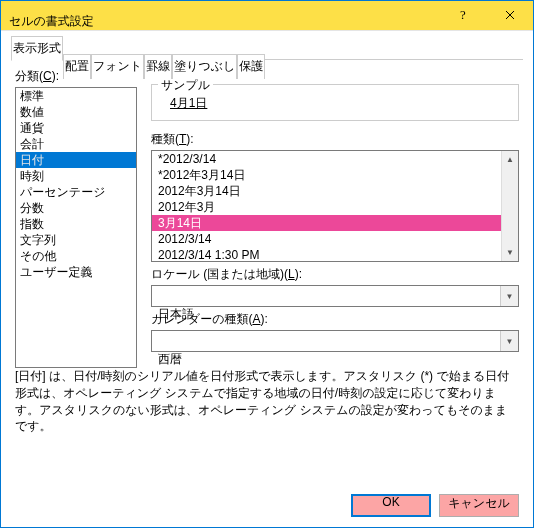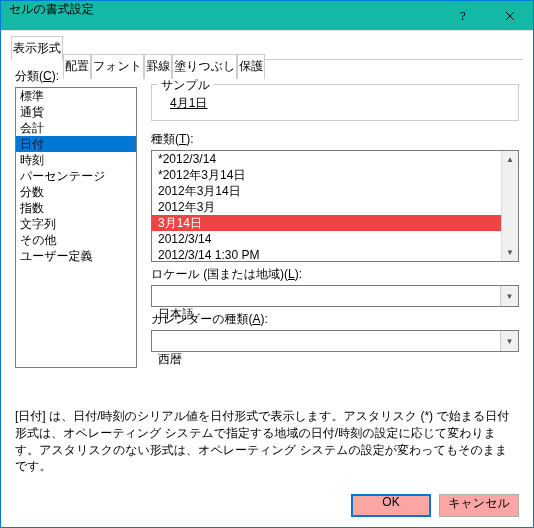--- a/index.html
+++ b/index.html
@@ -14,22 +14,22 @@
     width: 534px;
     height: 528px;
     border: 1px solid #0078d4;
     display: flex;
     flex-direction: column;
     background: #fff;
   }
   .titlebar {
     height: 30px;
     display: flex;
-    align-items: flex-start;
-    background: #14b8a6;
+    align-items: flex-end;
+    background: #fde047;
     border-bottom: 1px solid #e5e5e5;
   }
   .titlebar-title {
     padding-left: 8px;
     flex: 1;
   }
   .titlebar-btn {
     width: 46px;
     height: 30px;
     display: flex;
@@ -68,21 +68,20 @@
     background: #fff;
     border-bottom: 1px solid #fff;
     top: 1px;
     z-index: 2;
   }
   .body {
     flex: 1;
     padding: 8px 14px 10px 14px;
     display: flex;
     flex-direction: column;
-    gap: 40px;
   }
   .main-row {
     display: flex;
     gap: 14px;
     height: 300px;
   }
   .left-col { width: 122px; display: flex; flex-direction: column; }
   .right-col { flex: 1; display: flex; flex-direction: column; }
   .label { margin-bottom: 2px; }
   .listbox {
@@ -91,21 +90,21 @@
     overflow: hidden;
     background: #fff;
   }
   .listbox-item {
     padding: 0 4px;
     line-height: 16px;
     white-space: nowrap;
   }
   .listbox-item.selected {
     background: #0078d4;
-    color: #0f172a;
+    color: #e5e5e5;
   }
   .group {
     border: 1px solid #ccc;
     padding: 6px 10px 8px 10px;
     margin-bottom: 6px;
     position: relative;
   }
   .group-legend {
     position: absolute;
     top: -8px;
@@ -124,21 +123,21 @@
   }
   .type-list {
     flex: 1;
     overflow: hidden;
   }
   .type-item {
     padding: 0 6px;
     line-height: 16px;
   }
   .type-item.selected {
-    background: #ef4444;
+    background: #ec4899;
     color: #fff;
   }
   .vscroll {
     width: 17px;
     background: #f0f0f0;
     display: flex;
     flex-direction: column;
     justify-content: space-between;
     border-left: 1px solid #ddd;
   }
@@ -225,20 +224,21 @@
     </div>
 
   <div class="body">
     <div class="main-row">
       <div class="left-col">
         <div class="label">
           <span>分類(</span><span class="underline-accel">C</span><span>):</span>
         </div>
         <div class="listbox" id="category-listbox">
             <div class="listbox-item">標準</div>
+            <div class="listbox-item">数値</div>
             <div class="listbox-item">通貨</div>
             <div class="listbox-item">会計</div>
             <div class="listbox-item selected">日付</div>
             <div class="listbox-item">時刻</div>
             <div class="listbox-item">パーセンテージ</div>
             <div class="listbox-item">分数</div>
             <div class="listbox-item">指数</div>
             <div class="listbox-item">文字列</div>
             <div class="listbox-item">その他</div>
             <div class="listbox-item">ユーザー定義</div>

